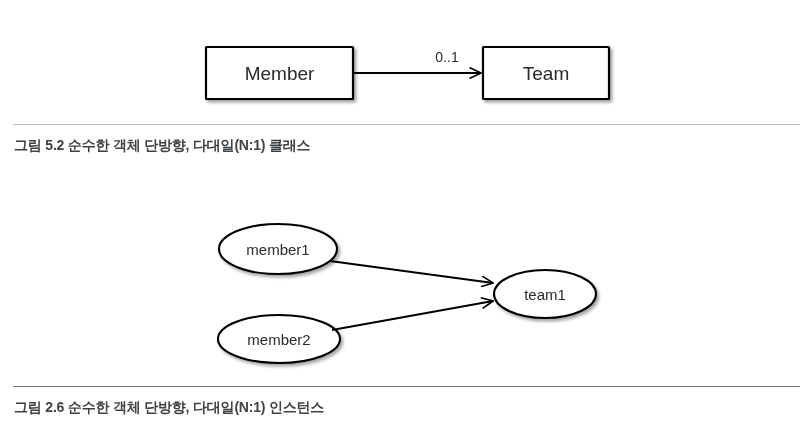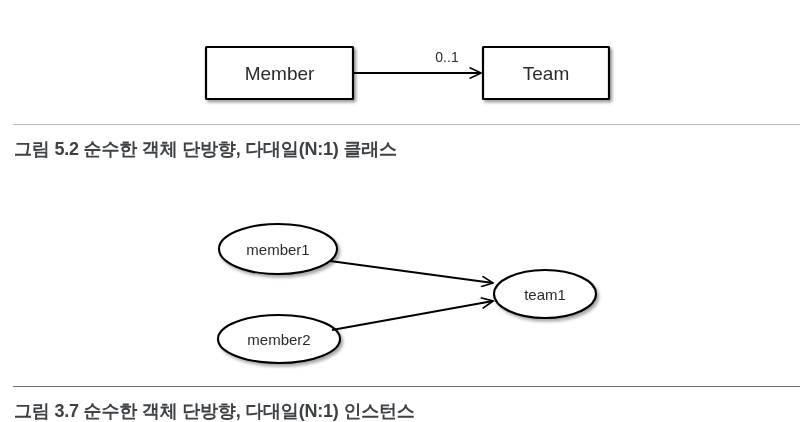--- a/index.html
+++ b/index.html
@@ -29,21 +29,21 @@
     position: absolute;
     height: 0;
     border-top: 1px solid #b9bcc0;
   }
   .divider.dark {
     border-top: 1px solid #6d7074;
   }
   .caption {
     position: absolute;
     font-family: "Liberation Sans", "DejaVu Sans", sans-serif;
-    font-size: 18px;
+    font-size: 14px;
     font-weight: bold;
     color: #3f4245;
     letter-spacing: -0.2px;
     white-space: nowrap;
   }
   svg { display: block; }
   .node-label {
     font-family: "Liberation Sans", "DejaVu Sans", sans-serif;
     fill: #2b2b2b;
   }
@@ -118,14 +118,14 @@
       <text class="node-label inst-label" x="545" y="300" text-anchor="middle">team1</text>
     </g>
 
     <line x1="330" y1="261" x2="493" y2="283" stroke="#000000" stroke-width="1.9" marker-end="url(#openArrow2)"></line>
 
     <line x1="332" y1="330" x2="493" y2="301" stroke="#000000" stroke-width="1.9" marker-end="url(#openArrow2)"></line>
   </svg>
 
   <div class="divider dark" style="left:13px; top:386px; width:787px;"></div>
 
-  <div class="caption" style="left:14px; top:399px;">그림 3.7 순수한 객체 단방향, 다대일(N:1) 인스턴스</div>
+  <div class="caption" style="left:14px; top:399px;">그림 2.6 순수한 객체 단방향, 다대일(N:1) 인스턴스</div>
 </div>
 
 </body></html>

